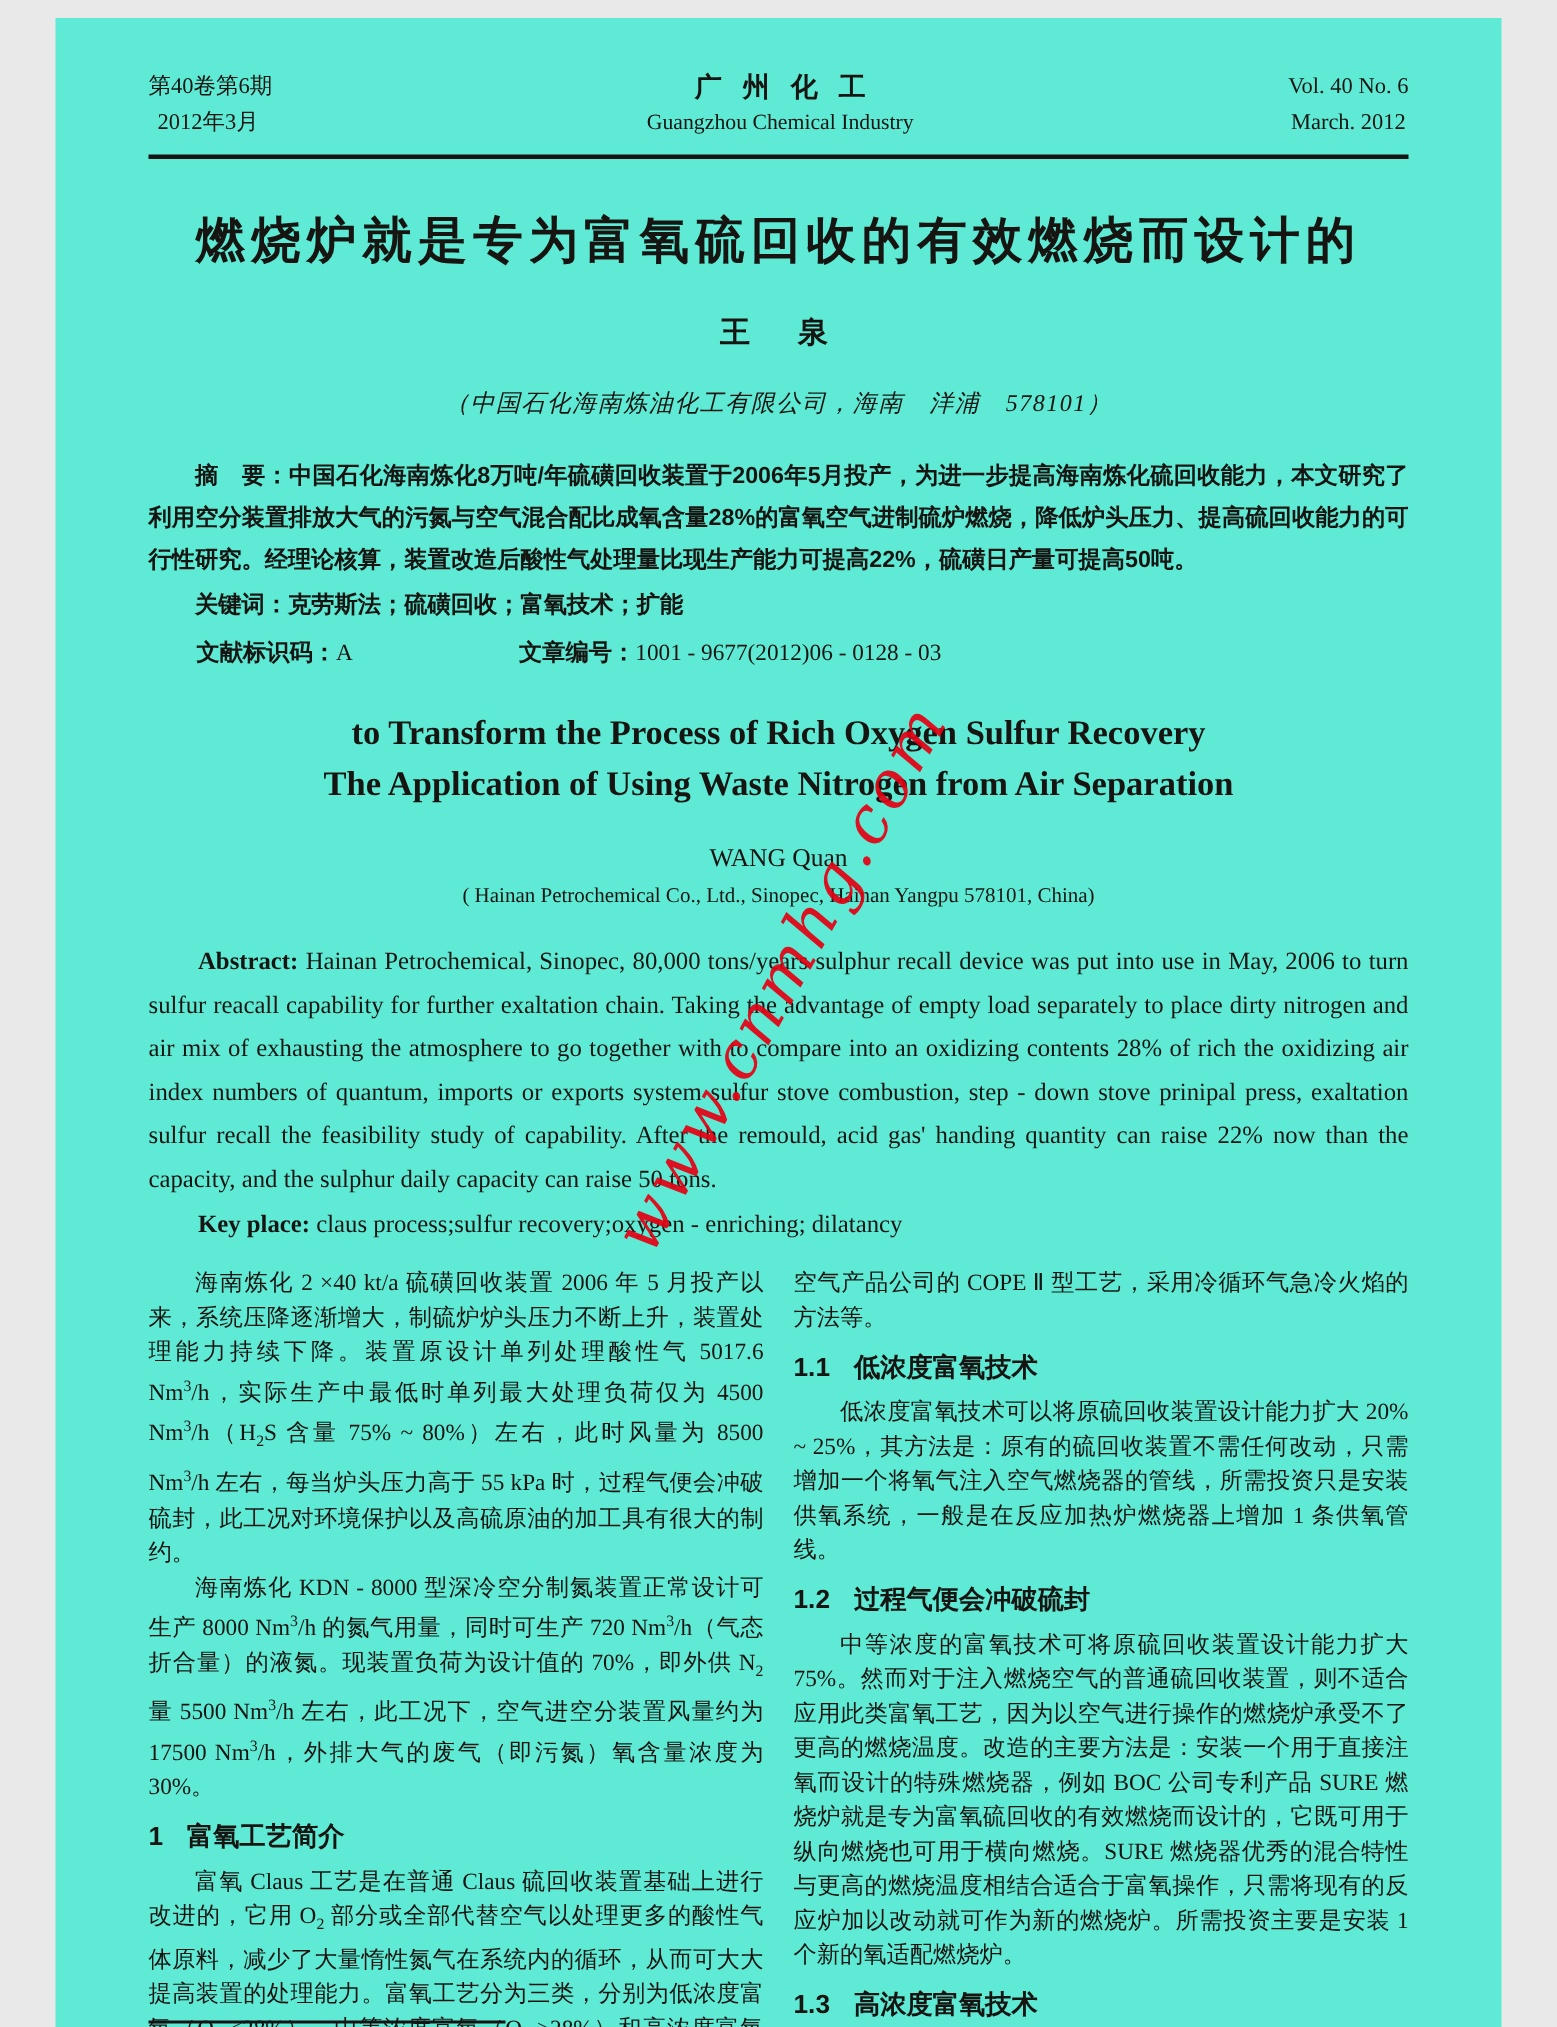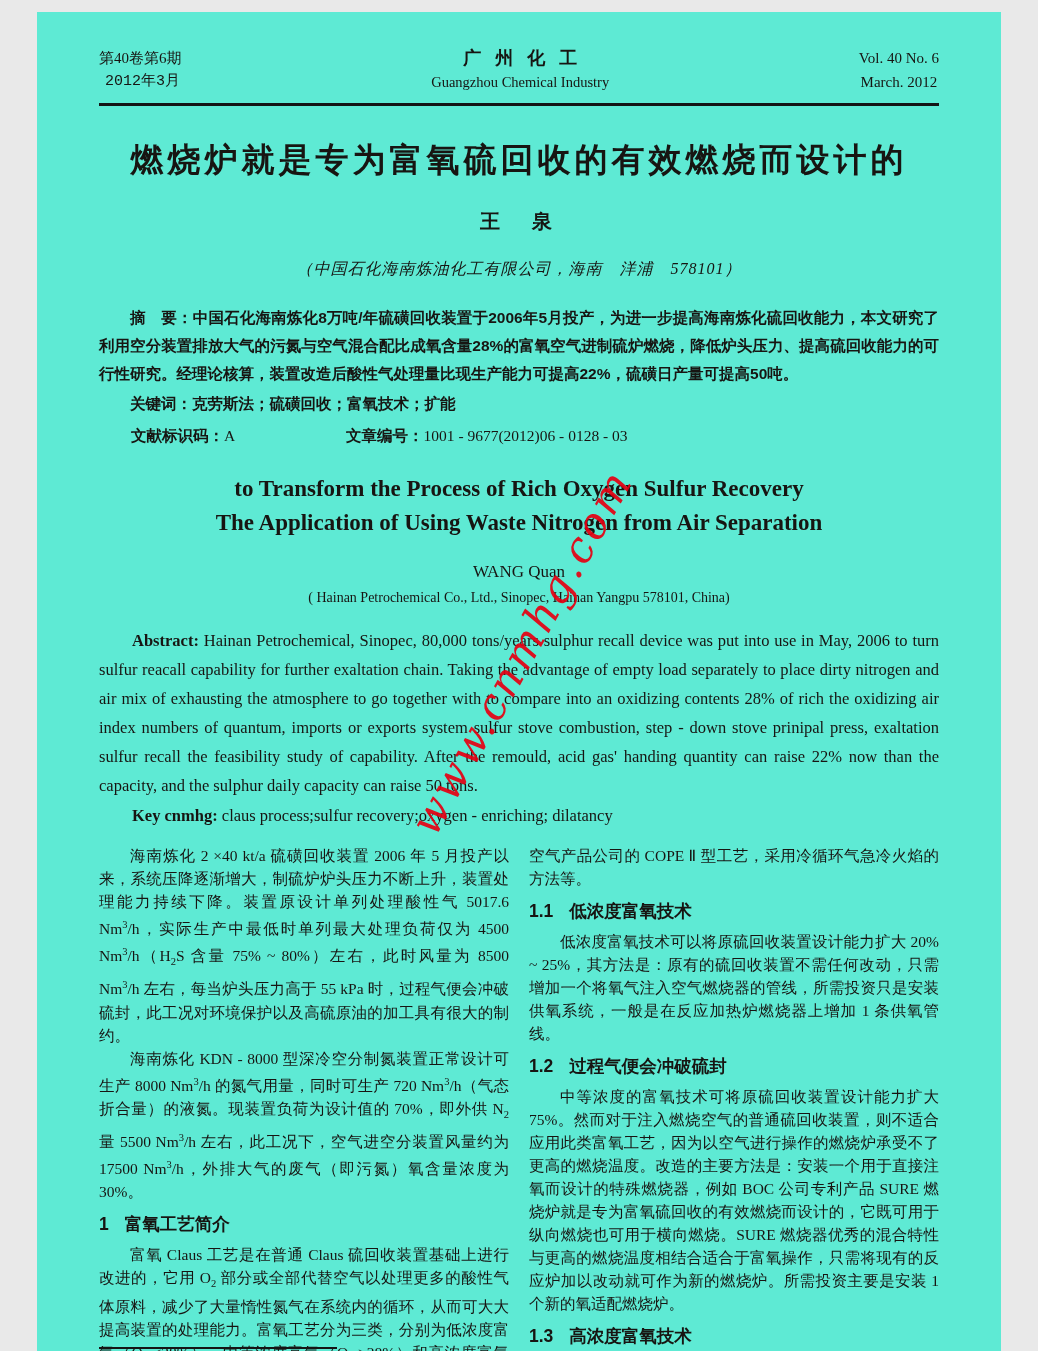--- a/index.html
+++ b/index.html
@@ -5,21 +5,21 @@
   html,body{margin:0;padding:0;background:#e9e9e9;}
   .page{
     position:relative; width:964px; height:1351px; margin:12px auto;
     background:#5eead4; color:#171512; overflow:hidden;
     font-family:"Liberation Serif", serif;
   }
   .inner{padding:34px 62px 0 62px;}
   
   .header{display:flex; justify-content:space-between; align-items:flex-start;}
   .h-left, .h-right{font-size:15px; line-height:24px;}
-  .h-left div:nth-child(2){padding-left:6px;font-family:Liberation Mono, monospace;}
+  .h-left div:nth-child(2){padding-left:6px;}
   .h-right{text-align:center;}
   .h-center{text-align:center;}
   .jzh{font-size:18px; font-weight:600; letter-spacing:14px; padding-left:14px; line-height:24px;}
   .jen{font-size:14.5px; line-height:24px;}
   .rule{height:3px; background:#141414; margin-top:9px;}
   
   .title-zh{margin:32px 0 0 0; text-align:center; font-family:"Liberation Sans", sans-serif;
     font-weight:bold; font-size:33px; letter-spacing:4px; line-height:44px;}
   .author-zh{margin-top:26px; text-align:center; font-size:20px; letter-spacing:6px;font-weight:bold;}
   .affil-zh{margin-top:24px; text-align:center; font-size:16px; font-style:italic; letter-spacing:1px;}
@@ -95,21 +95,21 @@
 
     <div class="title-en">
       <div>to Transform the Process of Rich Oxygen Sulfur Recovery</div>
       <div>The Application of Using Waste Nitrogen from Air Separation</div>
     </div>
     <div class="author-en">WANG Quan</div>
     <div class="affil-en">( Hainan Petrochemical Co., Ltd., Sinopec, Hainan Yangpu 578101, China)</div>
 
     <div class="abs-en"><span class="lbl">Abstract:</span> <span>Hainan Petrochemical, Sinopec, 80,000 tons/years sulphur recall device was put into use in May, 2006 to turn sulfur reacall capability for further exaltation chain. Taking the advantage of empty load separately to place dirty nitrogen and air mix of exhausting the atmosphere to go together with to compare into an oxidizing contents 28% of rich the oxidizing air index numbers of quantum, imports or exports system sulfur stove combustion, step - down stove prinipal press, exaltation sulfur recall the feasibility study of capability. After the remould, acid gas' handing quantity can raise 22% now than the capacity, and the sulphur daily capacity can raise 50 tons.</span></div>
 
-    <div class="kw-en"><span class="lbl">Key cnmhg:</span> <span>claus process;sulfur recovery;oxygen - enriching; dilatancy</span></div>
+    <div class="kw-en"><span class="lbl">Key place:</span> <span>claus process;sulfur recovery;oxygen - enriching; dilatancy</span></div>
 
     <div class="cols">
       <div class="col">
         <p>海南炼化 2 ×40 kt/a 硫磺回收装置 2006 年 5 月投产以来，系统压降逐渐增大，制硫炉炉头压力不断上升，装置处理能力持续下降。装置原设计单列处理酸性气 5017.6 Nm<sup>3</sup>/h，实际生产中最低时单列最大处理负荷仅为 4500 Nm<sup>3</sup>/h（H<sub>2</sub>S 含量 75% ~ 80%）左右，此时风量为 8500 Nm<sup>3</sup>/h 左右，每当炉头压力高于 55 kPa 时，过程气便会冲破硫封，此工况对环境保护以及高硫原油的加工具有很大的制约。</p>
         <p>海南炼化 KDN - 8000 型深冷空分制氮装置正常设计可生产 8000 Nm<sup>3</sup>/h 的氮气用量，同时可生产 720 Nm<sup>3</sup>/h（气态折合量）的液氮。现装置负荷为设计值的 70%，即外供 N<sub>2</sub> 量 5500 Nm<sup>3</sup>/h 左右，此工况下，空气进空分装置风量约为 17500 Nm<sup>3</sup>/h，外排大气的废气（即污氮）氧含量浓度为 30%。</p>
         <div class="sec"><span class="sec-num">1</span><span>富氧工艺简介</span></div>
         <p>富氧 Claus 工艺是在普通 Claus 硫回收装置基础上进行改进的，它用 O<sub>2</sub> 部分或全部代替空气以处理更多的酸性气体原料，减少了大量惰性氮气在系统内的循环，从而可大大提高装置的处理能力。富氧工艺分为三类，分别为低浓度富氧（O<sub>2</sub> &lt;28%）、中等浓度富氧（O<sub>2</sub> &gt;28%）和高浓度富氧（O<sub>2</sub> &gt;40%）<sup>[1]</sup>。从 20 世纪 80 年代开始富氧工艺的发展很快，如 Parsons/BOC 公司的“可靠（SURE）”富氧技术，采用分段燃烧和燃烧产物中间冷却的方法；鲁奇（Lurgi）公司的 Claus 工艺，采用多级烧嘴方法；GAA</p>
       </div>
       <div class="col">
         <p class="cont">空气产品公司的 COPE Ⅱ 型工艺，采用冷循环气急冷火焰的方法等。</p>

